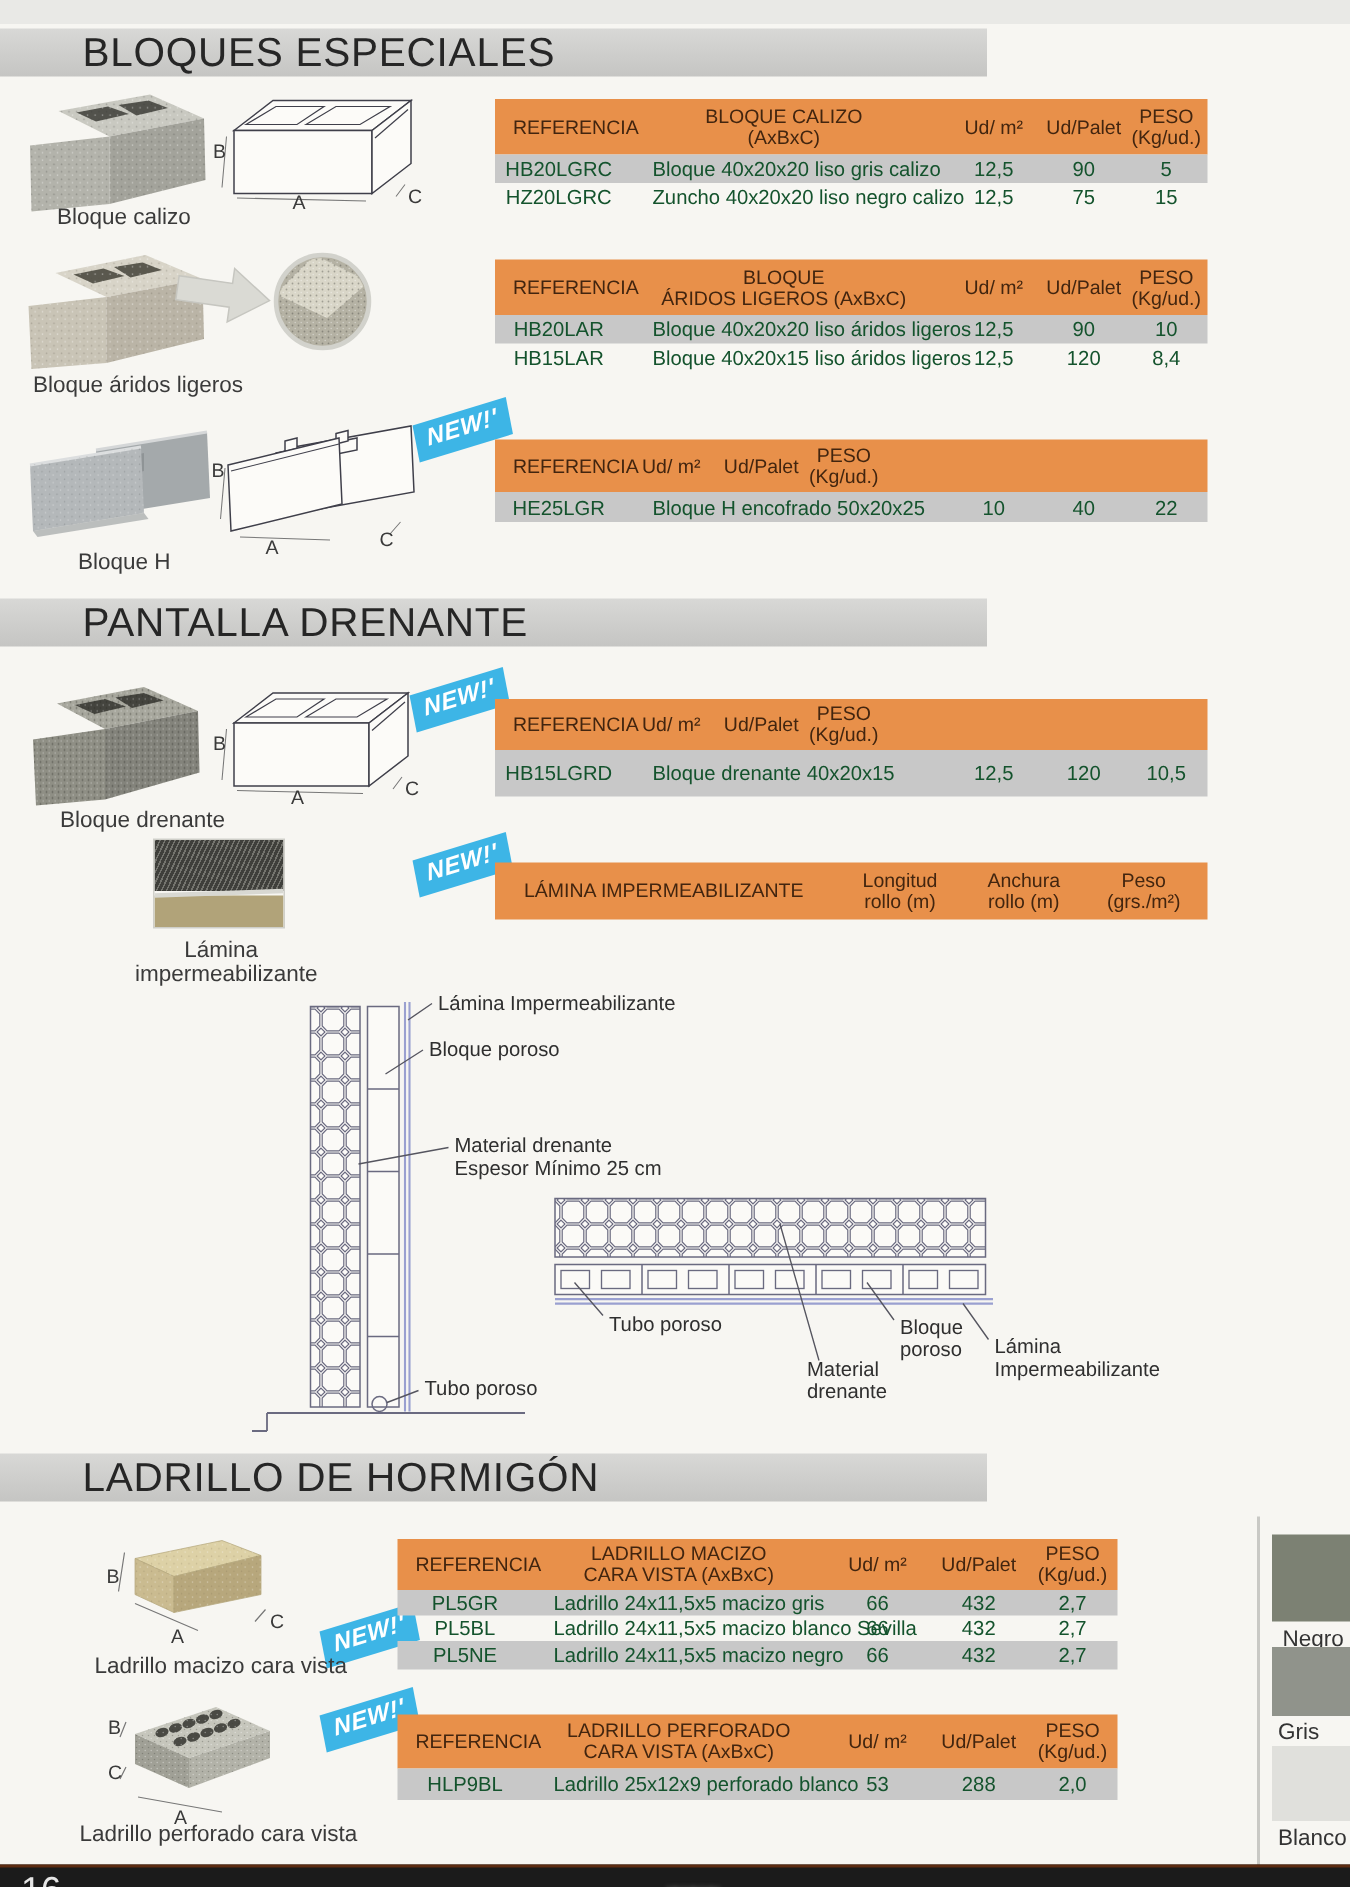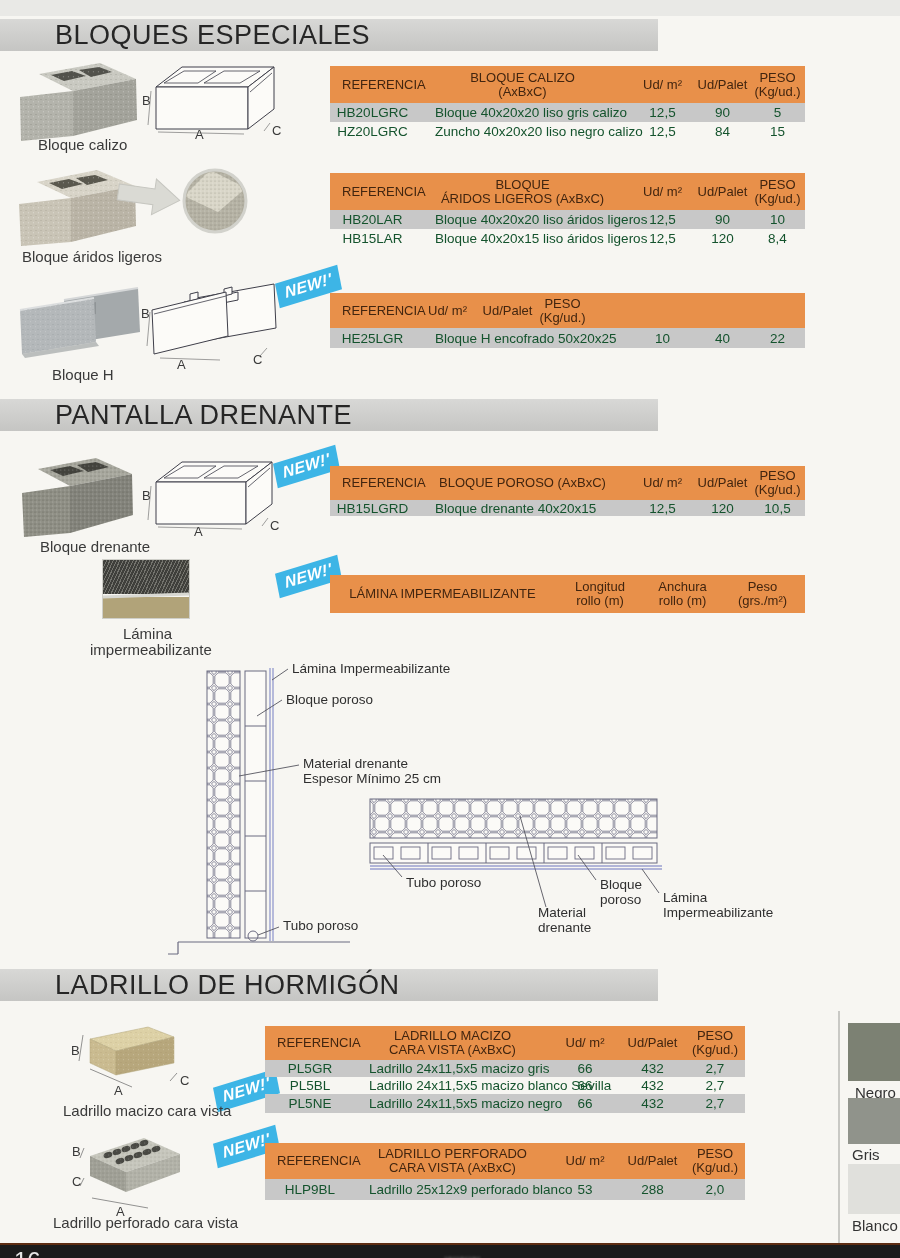--- a/index.html
+++ b/index.html
@@ -230,21 +230,21 @@
       <div class="c cref">HB20LGRC</div>
       <div class="c cdesc">Bloque 40x20x20 liso gris calizo</div>
       <div class="c cudm">12,5</div>
       <div class="c cudp">90</div>
       <div class="c cpeso">5</div>
     </div>
     <div class="row" style="height:19px">
       <div class="c cref">HZ20LGRC</div>
       <div class="c cdesc">Zuncho 40x20x20 liso negro calizo</div>
       <div class="c cudm">12,5</div>
-      <div class="c cudp">84</div>
+      <div class="c cudp">75</div>
       <div class="c cpeso">15</div>
     </div>
   </div>
 
   <div class="tbl tA" style="left:330px;top:157px">
     <div class="hd" style="height:37px">
       <div class="c cref hleft">REFERENCIA</div>
       <div class="c cdesc">
         <span>BLOQUE</span>
         <span>ÁRIDOS LIGEROS (AxBxC)</span>
@@ -287,29 +287,28 @@
       <div class="c cdesc">Bloque H encofrado 50x20x25</div>
       <div class="c cudm">10</div>
       <div class="c cudp">40</div>
       <div class="c cpeso">22</div>
     </div>
   </div>
 
   <div class="tbl tA" style="left:330px;top:450px">
     <div class="hd" style="height:34px">
       <div class="c cref hleft">REFERENCIA</div>
-      <div class="c cdesc">BLOQUE POROSO (AxBxC)</div>
       <div class="c cudm">Ud/ m²</div>
       <div class="c cudp">Ud/Palet</div>
       <div class="c cpeso">
         <span>PESO</span>
         <span>(Kg/ud.)</span>
       </div>
     </div>
-    <div class="row g" style="height:16px">
+    <div class="row g" style="height:31px">
       <div class="c cref">HB15LGRD</div>
       <div class="c cdesc">Bloque drenante 40x20x15</div>
       <div class="c cudm">12,5</div>
       <div class="c cudp">120</div>
       <div class="c cpeso">10,5</div>
     </div>
   </div>
 
   <div class="tbl tC" style="left:330px;top:559px">
     <div class="hd" style="height:38px">

